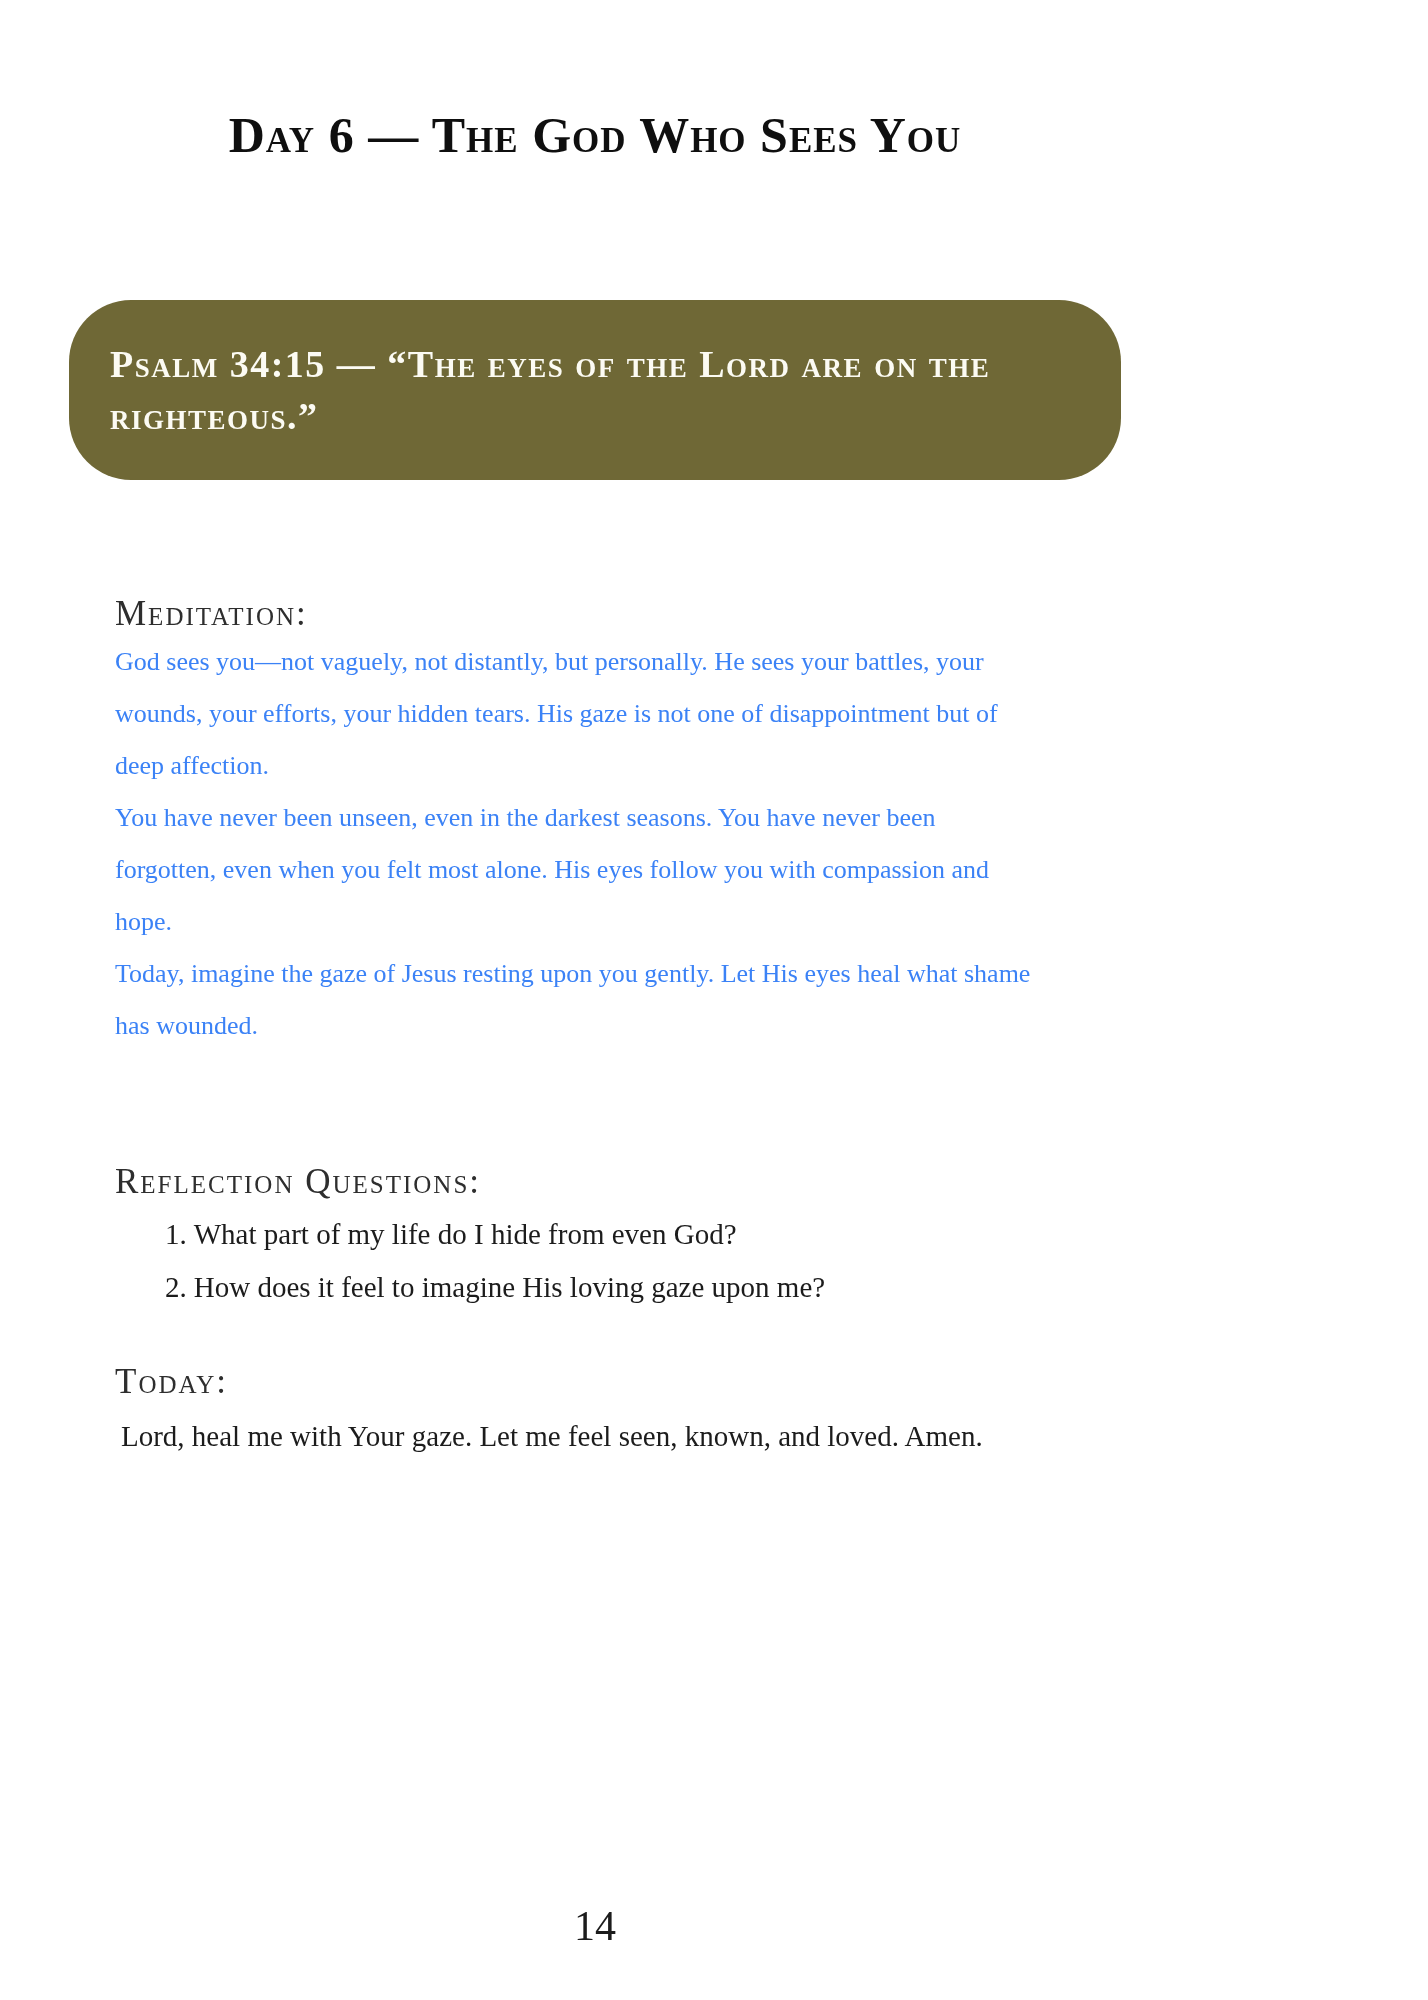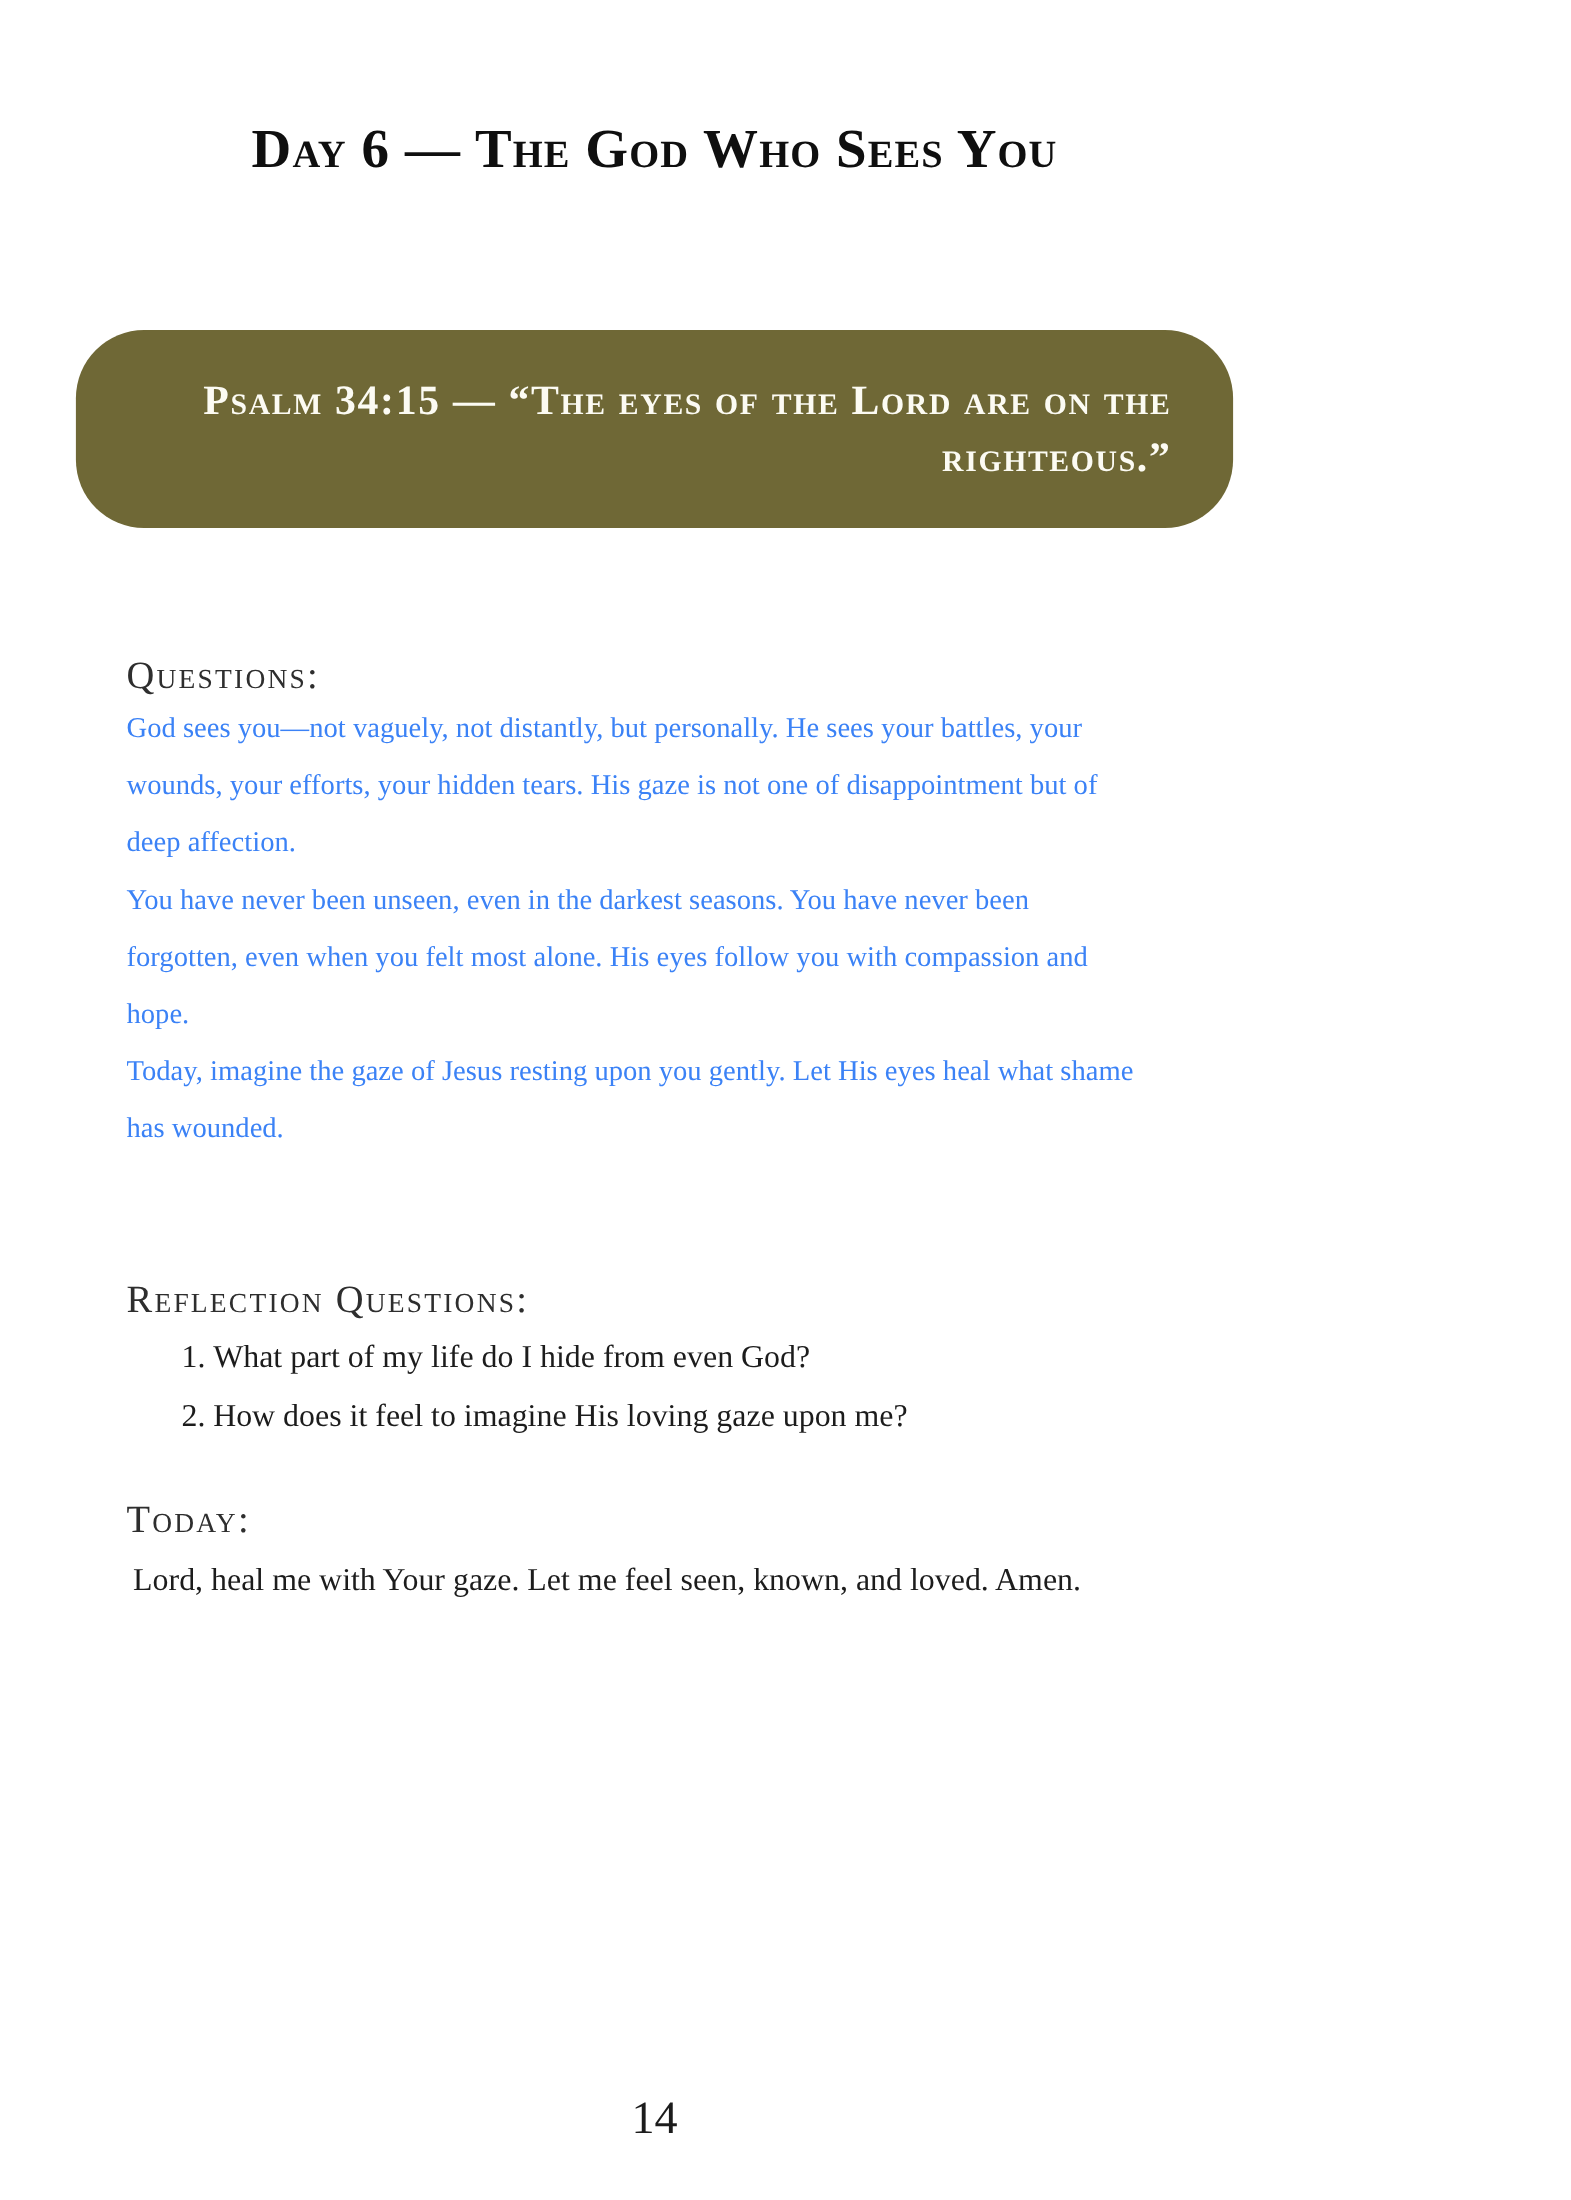--- a/index.html
+++ b/index.html
@@ -26,22 +26,22 @@
     letter-spacing: 1px;
     color: #0f0f0f;
   }
   .verse-banner {
     box-sizing: border-box;
     width: 1052px;
     min-height: 180px;
     margin: 136px auto 0 auto;
     background: #6f6836;
     border-radius: 62px;
-    padding: 38px 56px 34px 56px;
-    text-align: right;
+    padding: 38px 56px 34px 41px;
+    text-align: left;
   }
   .verse-text {
     font-variant: small-caps;
     font-weight: 700;
     font-size: 38px;
     line-height: 52px;
     letter-spacing: 1.5px;
     color: #fcfbf3;
   }
   .content {
@@ -104,21 +104,21 @@
 
   <div class="title">Day 6 — The God Who Sees You</div>
 
   <div class="verse-banner">
     <div class="verse-text">Psalm 34:15 — “The eyes of the Lord are on the righteous.”</div>
   </div>
 
   <div class="content">
 
     <div class="section-meditation">
-      <div class="section-heading">Questions:</div>
+      <div class="section-heading">Meditation:</div>
       <div class="body-text">
         <p>God sees you—not vaguely, not distantly, but personally. He sees your battles, your wounds, your efforts, your hidden tears. His gaze is not one of disappointment but of deep affection.</p>
         <p>You have never been unseen, even in the darkest seasons. You have never been forgotten, even when you felt most alone. His eyes follow you with compassion and hope.</p>
         <p>Today, imagine the gaze of Jesus resting upon you gently. Let His eyes heal what shame has wounded.</p>
       </div>
     </div>
 
     <div class="section-reflection">
       <div class="section-heading">Reflection Questions:</div>
       <ol class="question-list">

